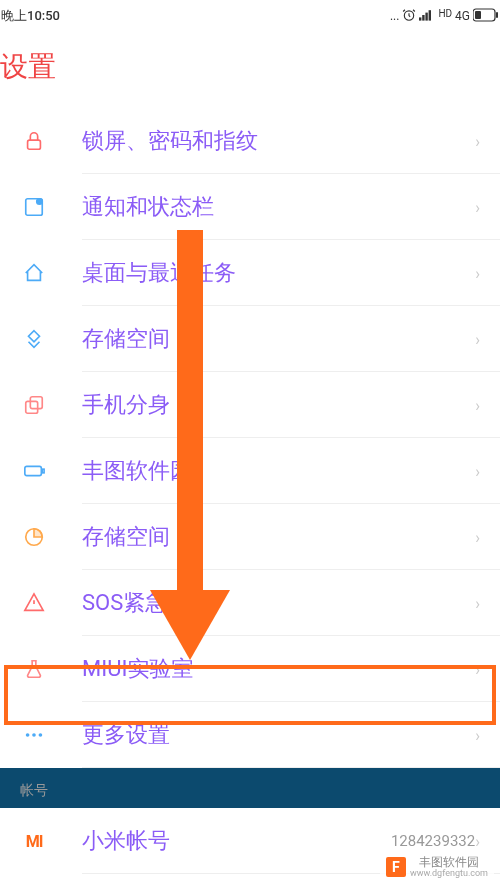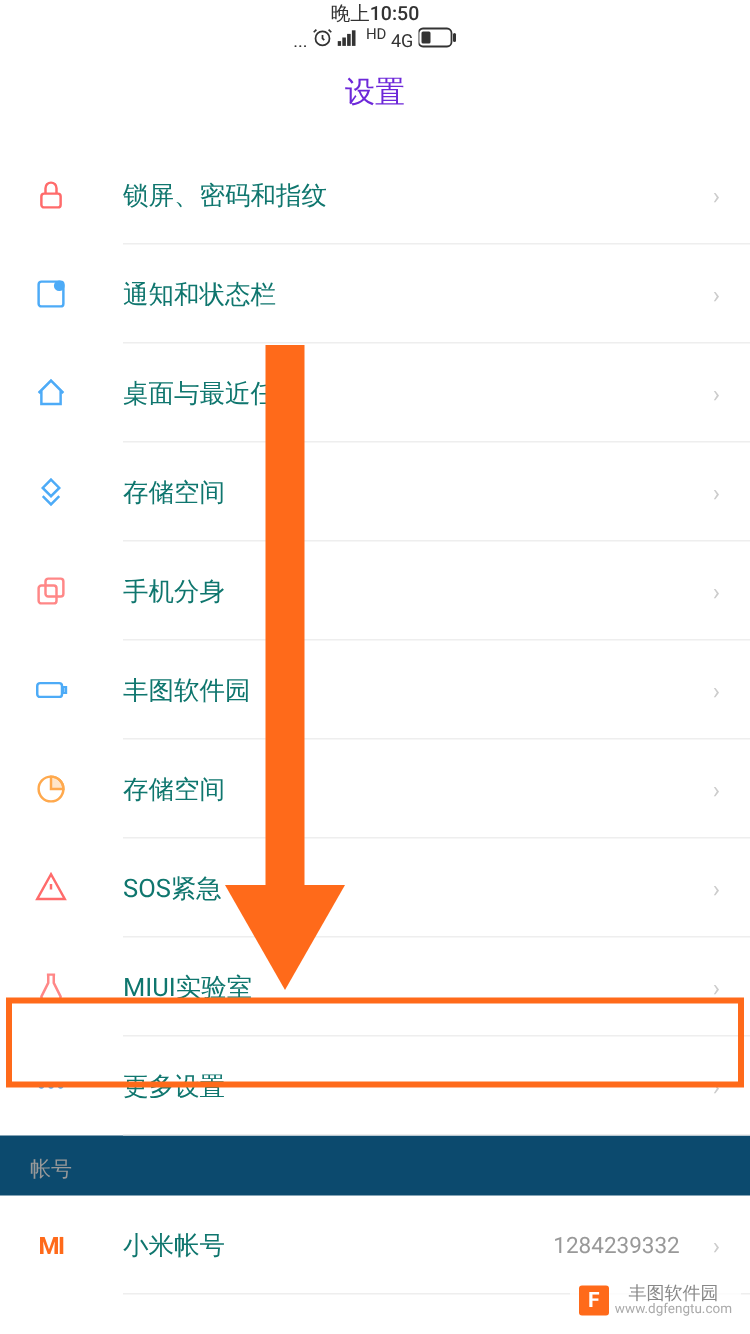--- a/index.html
+++ b/index.html
@@ -16,37 +16,36 @@
       overflow: hidden;
     }
     .status-bar {
       height: 32px;
       display: flex;
       justify-content: space-between;
       align-items: center;
       padding: 0 1px;
       font-size: 13px;
       color: #333;
-      flex-direction: column;
     }
     .status-left {
       font-weight: 500;
     }
     .status-right {
       display: flex;
       align-items: center;
       gap: 3px;
       font-size: 12px;
     }
     .page-title {
-      text-align: center;
-      font-size: 20px;
+      text-align: left;
+      font-size: 28px;
       font-weight: 500;
       padding: 16px 0 22px;
-      color: #6d28d9;
+      color: #ef4444;
     }
     .settings-list {
       list-style: none;
     }
     .settings-item {
       display: flex;
       align-items: center;
       height: 66px;
       padding: 0 20px;
       position: relative;
@@ -63,27 +62,27 @@
     .item-icon {
       width: 28px;
       height: 28px;
       margin-right: 34px;
       display: flex;
       align-items: center;
       justify-content: center;
     }
     .item-label {
       flex: 1;
-      font-size: 17px;
-      color: #0f766e;
+      font-size: 22px;
+      color: #8b5cf6;
     }
     .item-value {
       font-size: 15px;
       color: #999;
-      margin-right: 22px;
+      margin-right: 0;
     }
     .chevron {
       color: #ccc;
       font-size: 16px;
     }
     .section-header {
       padding: 14px 20px 8px;
       font-size: 14px;
       color: #999;
       background: #0c4a6e;

